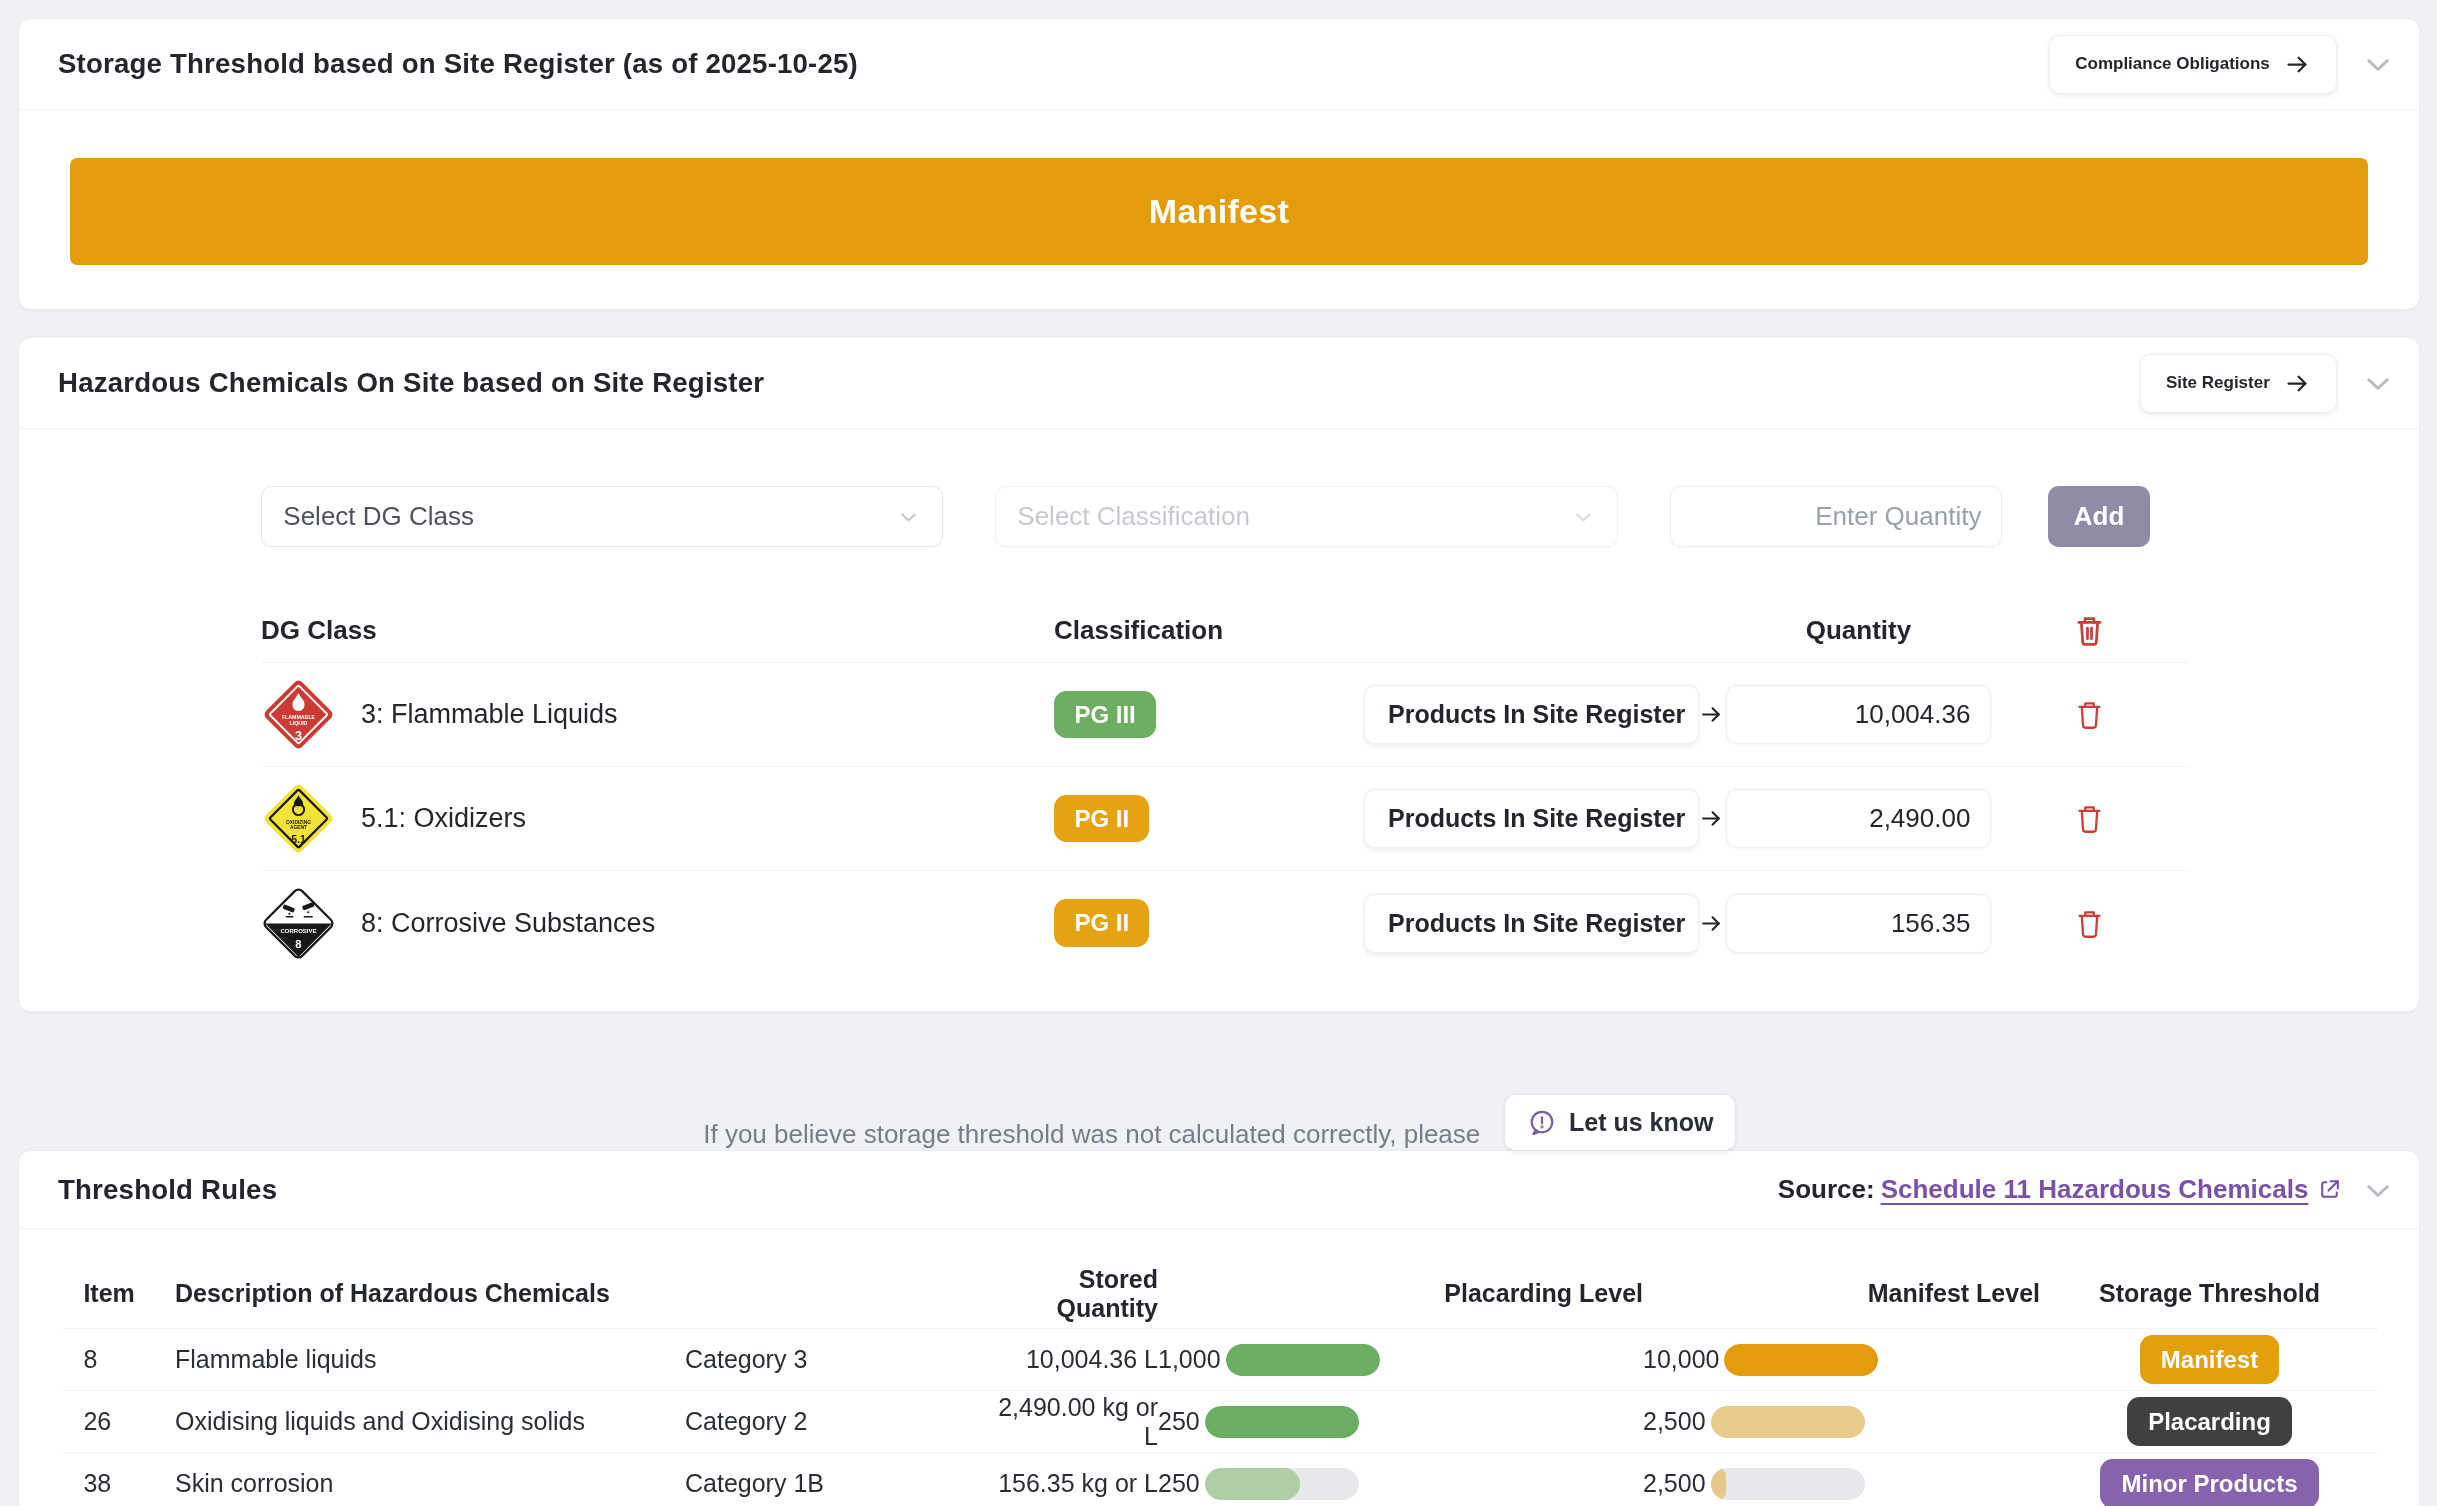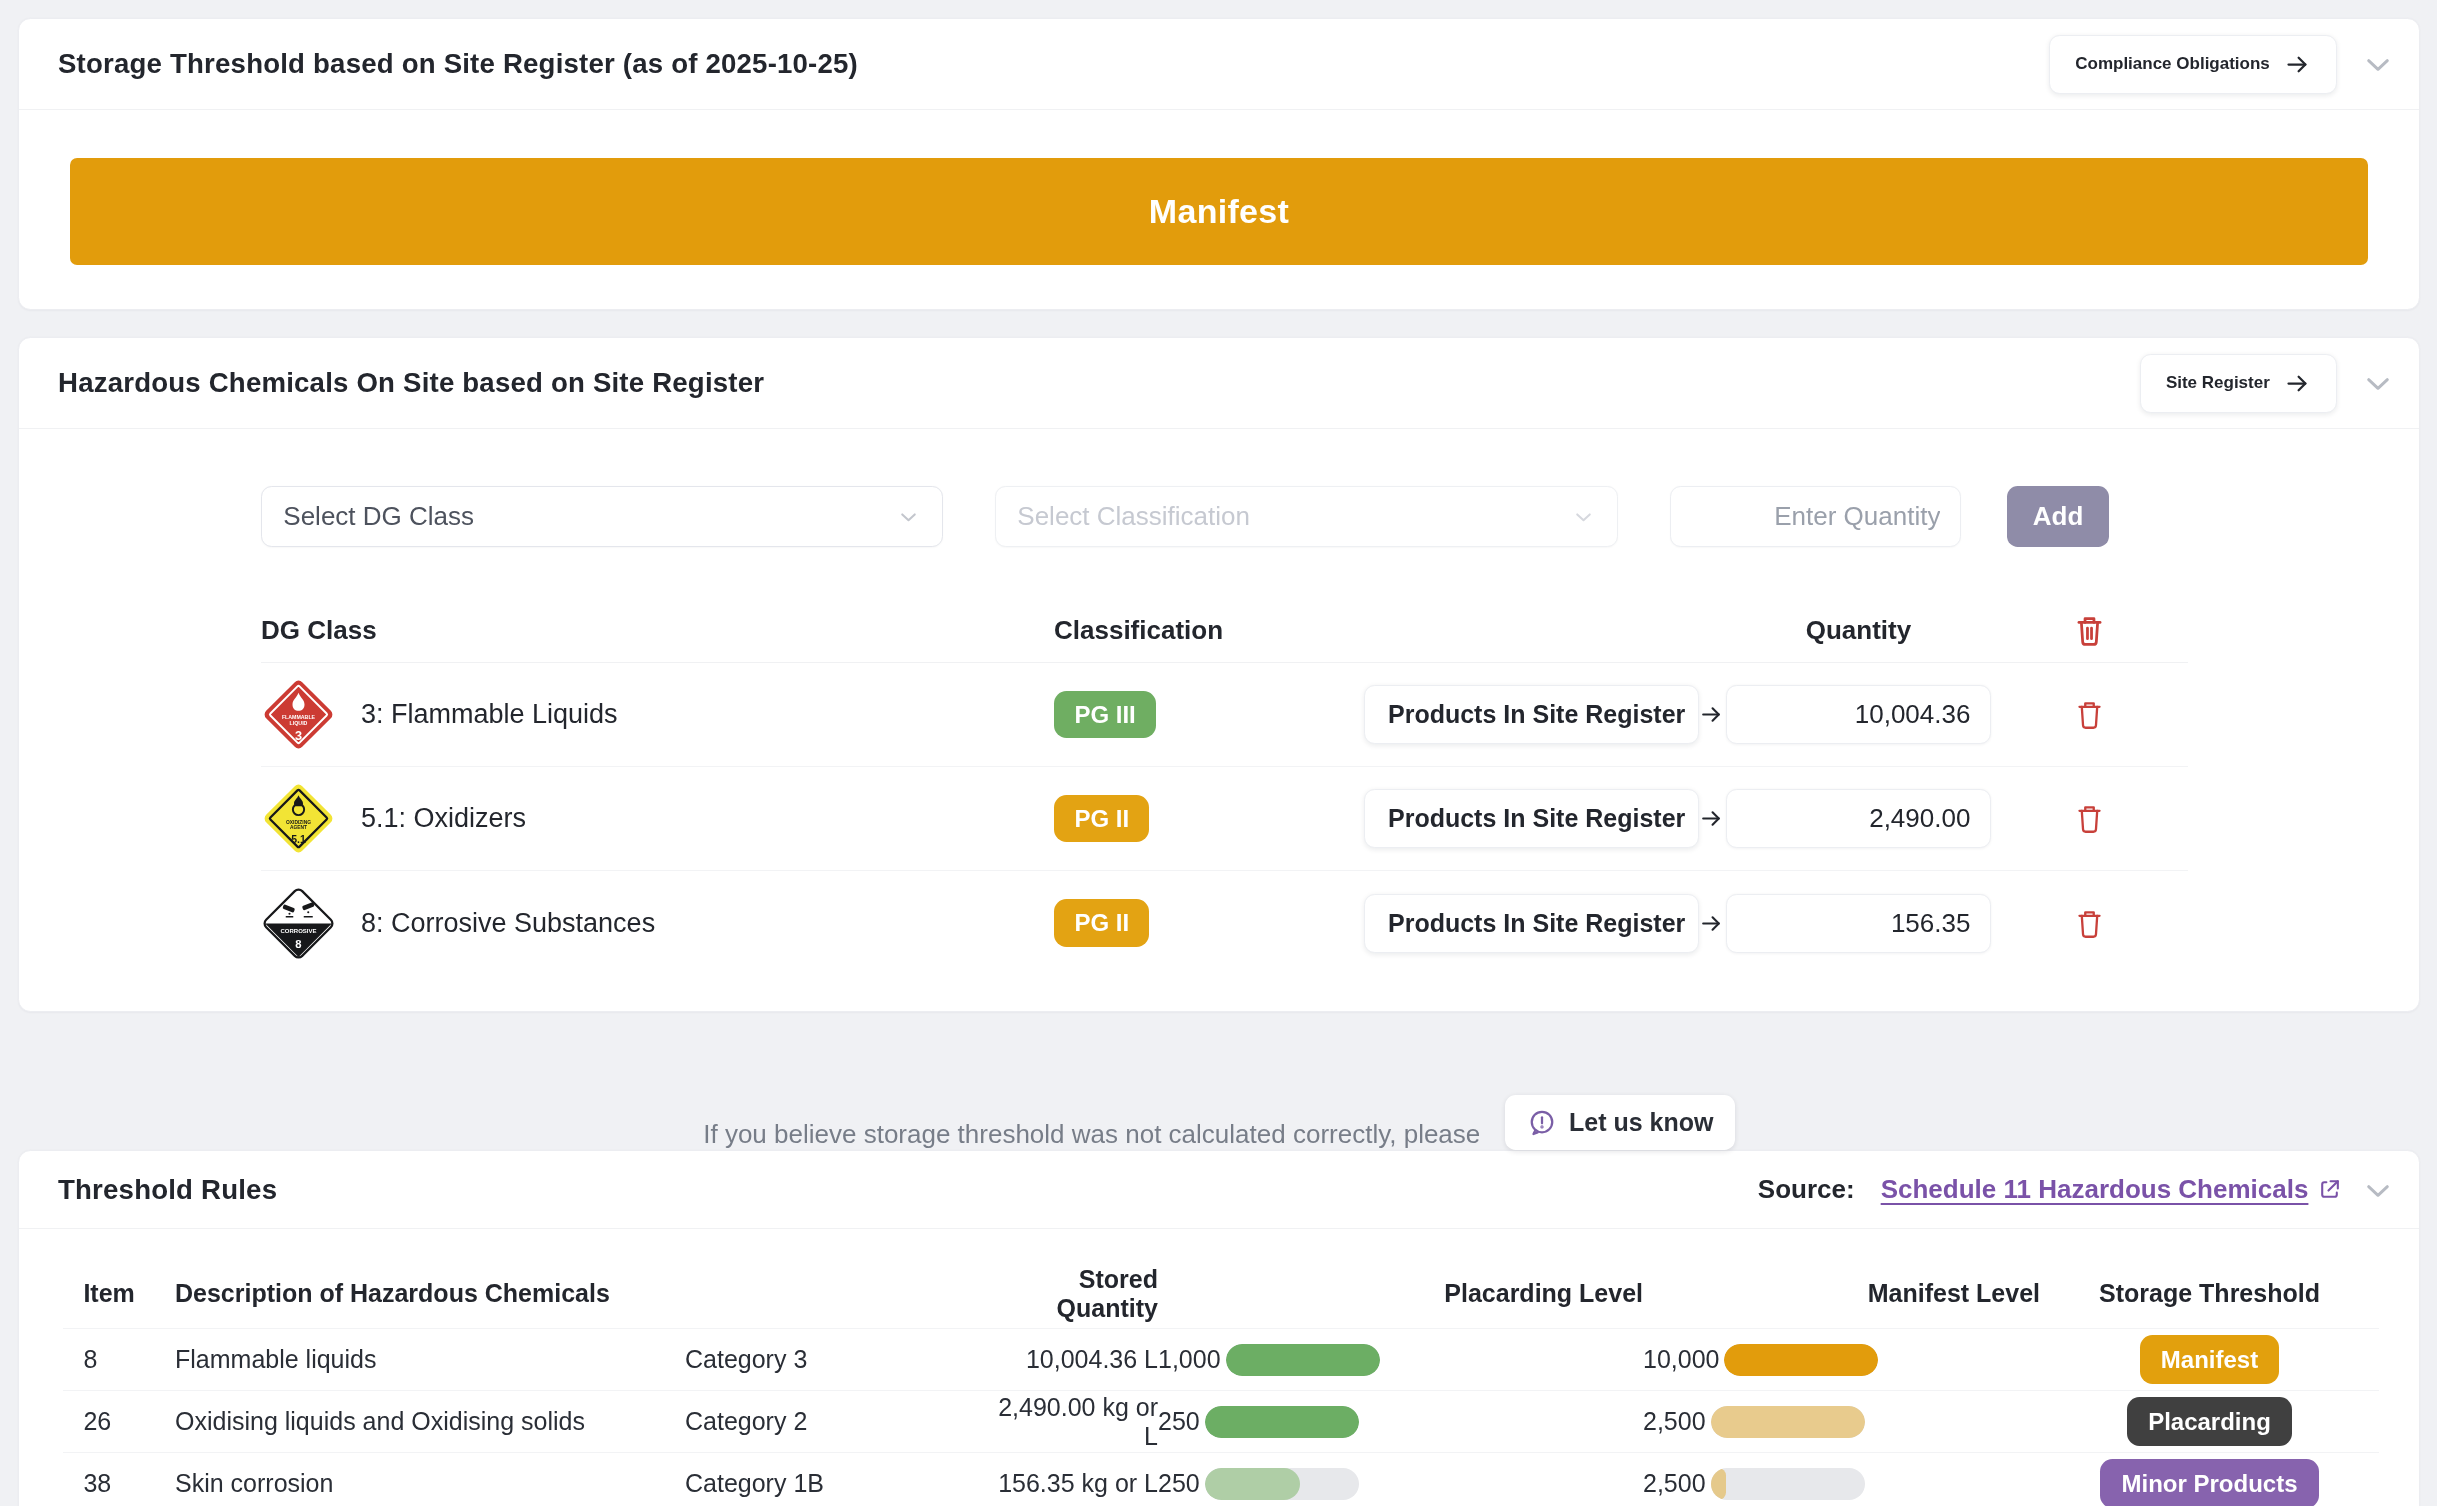--- a/index.html
+++ b/index.html
@@ -47,21 +47,21 @@
   .controls { display:flex; align-items:center; margin-bottom:52px; }
   .select {
     height:61px; border:0.9px solid #e4e6ec; border-radius:10.7px;
     display:flex; align-items:center; justify-content:space-between;
     padding:0 21.3px; font-size:26px; background:#fff; cursor:pointer;
     box-shadow:0 0.9px 1.8px rgba(16,24,40,.03);
   }
   .select.dg { width:682px; color:#4d525d; margin-right:52px; }
   .select.cls { width:623px; color:#c6c9d1; border-color:#eef0f3; margin-right:52px; }
   .qty-input {
-    width:291px; height:61px; border:0.9px solid #eceef2; border-radius:10.7px;
+    width:332px; height:61px; border:0.9px solid #eceef2; border-radius:10.7px;
     padding:0 19.6px; font-family:inherit; font-size:26px; text-align:right; color:#3a3f49;
     outline:none; margin-right:46px; box-shadow:0 0.9px 1.8px rgba(16,24,40,.03);
   }
   .qty-input::placeholder { color:#9aa0ab; }
   .add-btn {
     width:102px; height:61px; border:none; border-radius:10.7px;
     color:#fff; font-family:inherit; font-size:26px; font-weight:bold; cursor:pointer;
   }
 
   .chem-grid { display:grid; grid-template-columns:793px 310px 335px 292px 1fr; align-items:center; }
@@ -92,21 +92,21 @@
   }
   .feedback-btn {
     display:inline-flex; align-items:center; gap:12.4px;
     background:#fff; border:none; border-radius:10.7px; height:55px; padding:0 21.3px;
     font-family:inherit; font-size:25px; font-weight:bold; color:#2a2e36;
     box-shadow:0 1.8px 5.3px rgba(16,24,40,.10); cursor:pointer;
   }
 
   
   .rules-body { padding:30px 40px 27px 44px; }
-  .source-group { display:flex; gap:26px;margin-left:8px; }
+  .source-group { display:flex; gap:6px;margin-left:8px; }
   .source-label { font-size:26px; font-weight:bold; color:#23262d; }
   .source-link {
     display:inline-flex; align-items:center; gap:9px;
     font-size:26px; font-weight:bold; color:#7a52a8;
     text-decoration:underline; text-underline-offset:5.3px; cursor:pointer;
   }
   .rules-grid { display:grid; grid-template-columns:112px 510px 298px 175px 485px 397px 1fr; align-items:center; }
   .rules-head { height:69px; font-weight:bold; }
   .rules-head > div { font-size:25px; color:#23262d; }
   .rules-row { height:62px; border-top:0.9px solid #f2f3f5; font-size:25px; color:#2a2e36; }

